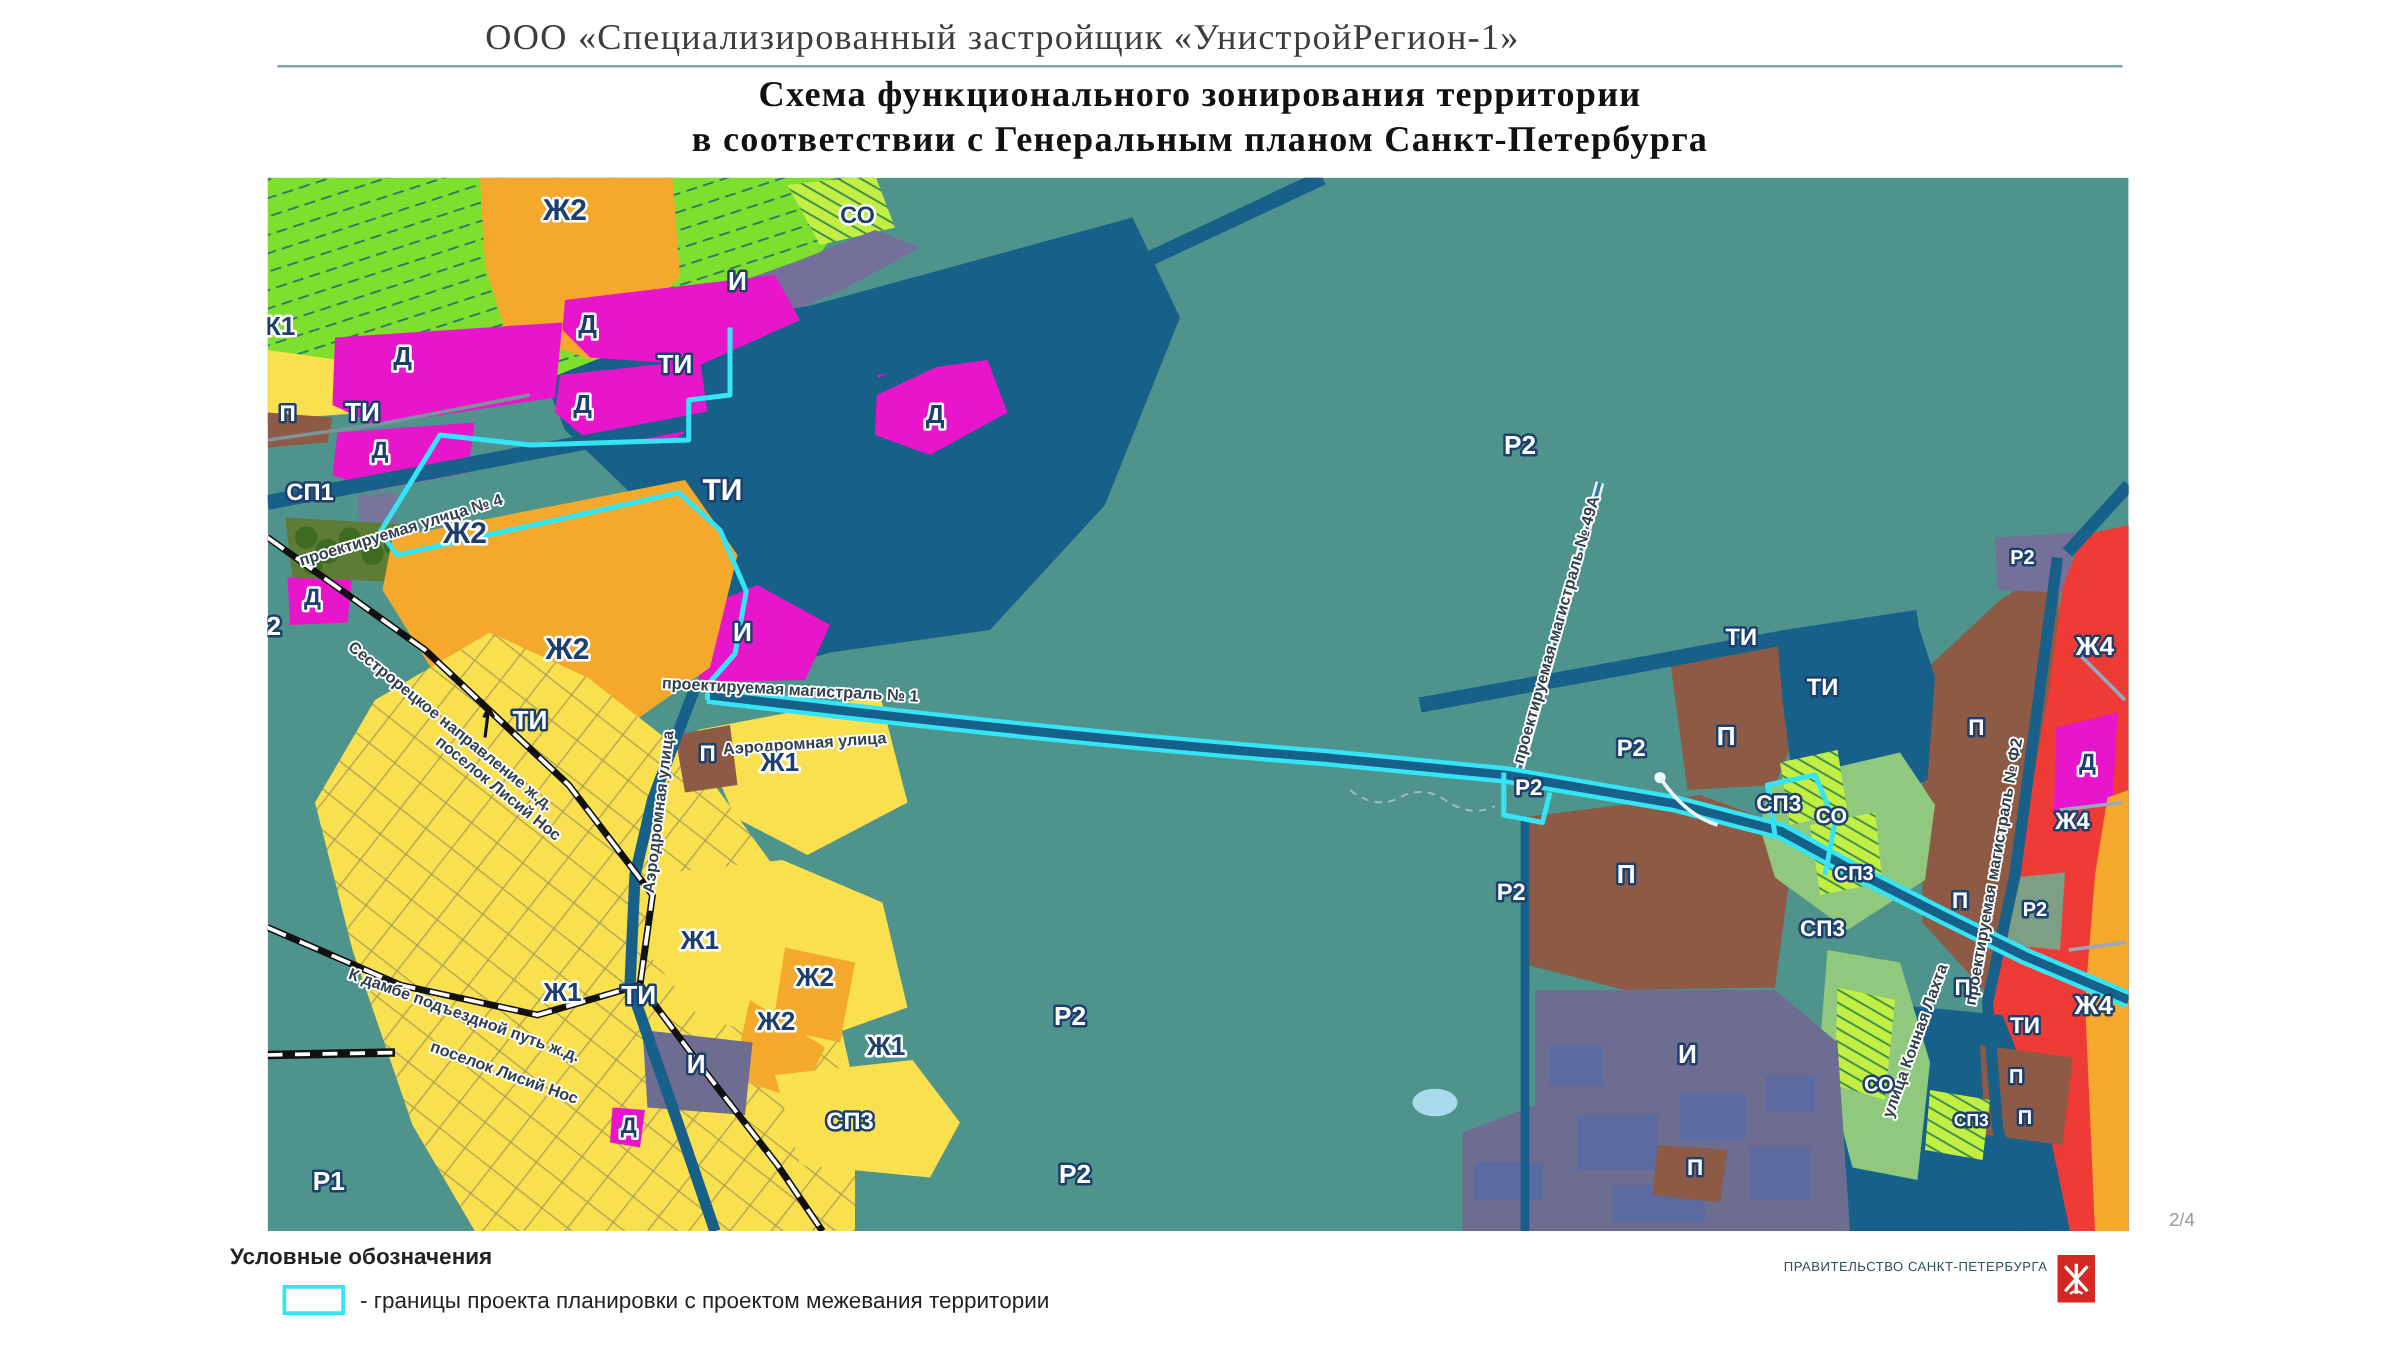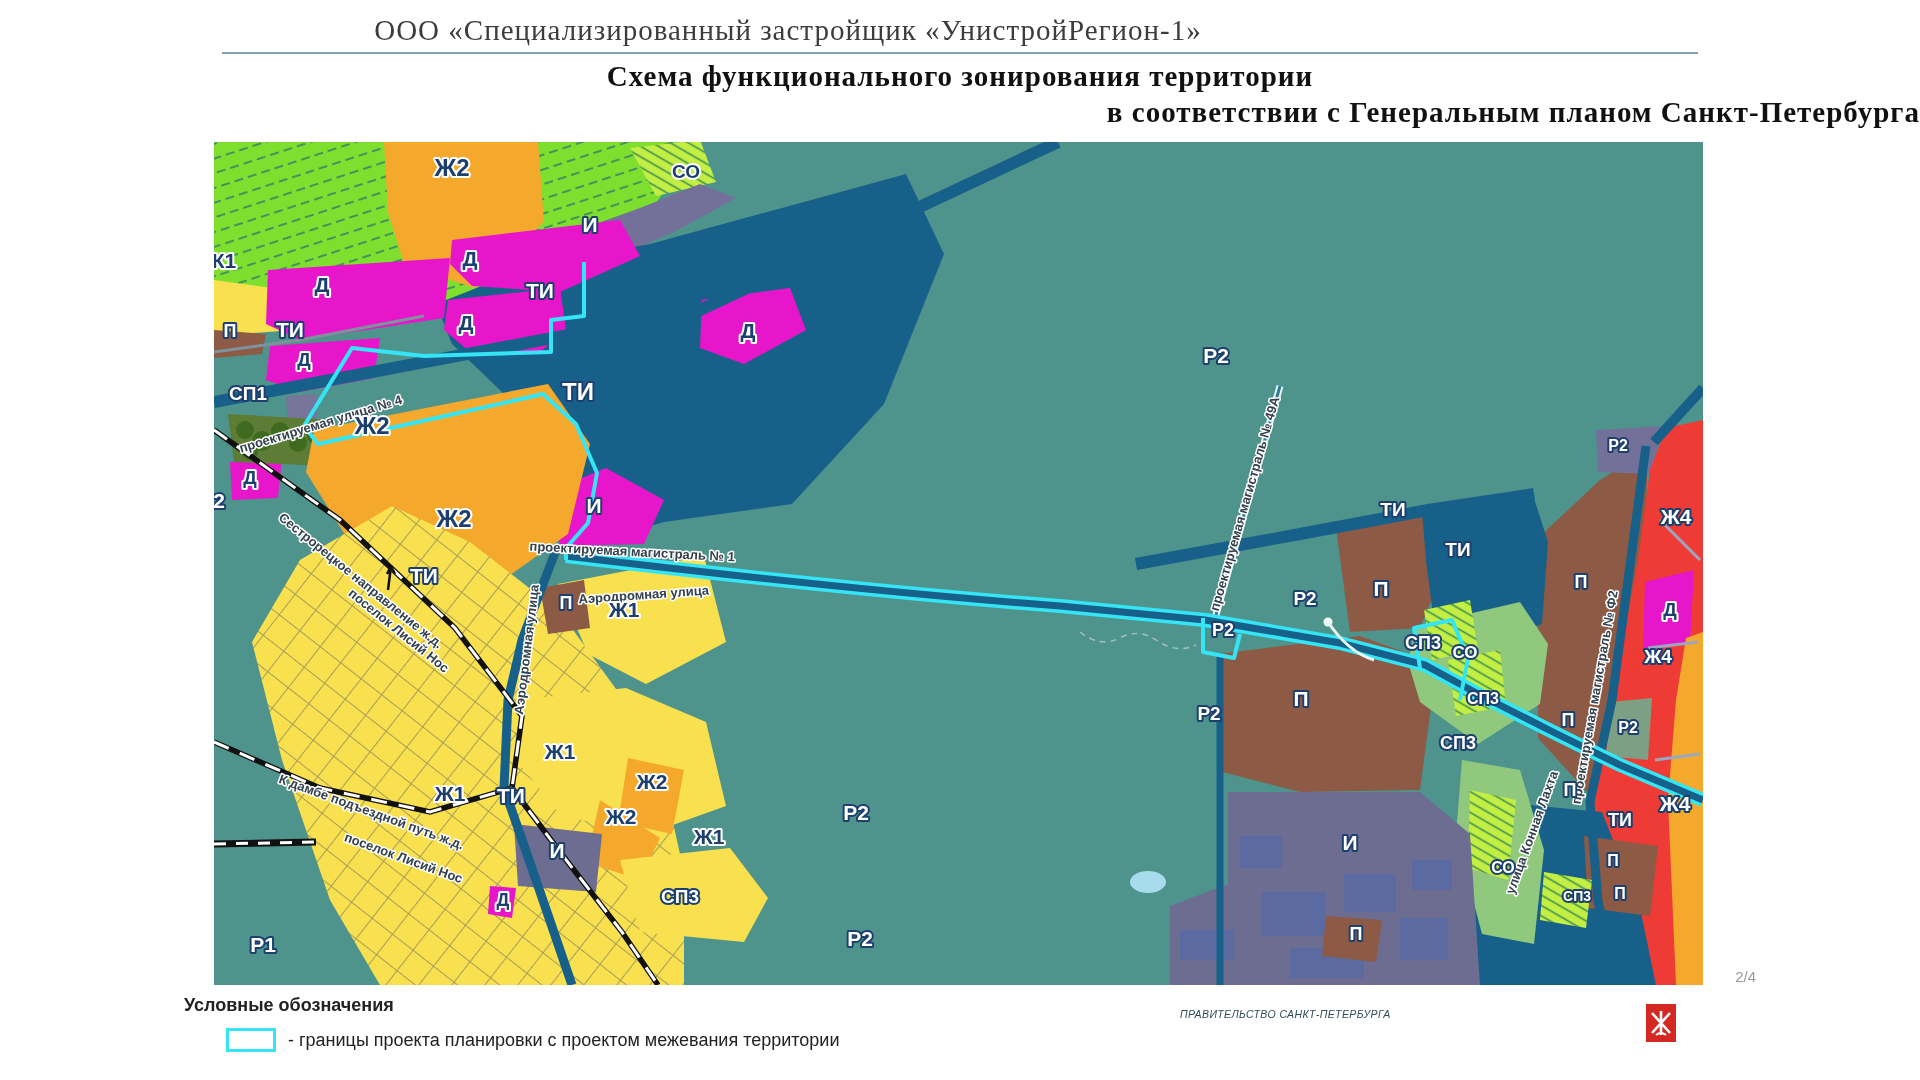--- a/index.html
+++ b/index.html
@@ -1,41 +1,41 @@
 <!DOCTYPE html>
 <html><head>
 <meta charset="utf-8">
 <style>
   html,body{margin:0;padding:0;background:#ffffff;}
   #page{position:relative;width:1920px;height:1080px;background:#ffffff;overflow:hidden;
         font-family:"Liberation Serif", serif;}
-  .org-title{position:absolute;top:14px;left:0;width:1576px;text-align:center;
+  .org-title{position:absolute;top:14px;left:14px;width:1576px;text-align:center;
              font-size:29px;color:#3c3c3c;letter-spacing:1px;}
   .title-rule{position:absolute;top:52px;left:222px;width:1476px;height:2px;background:#7fa3ad;}
   .scheme-line{position:absolute;left:0;width:1920px;text-align:center;font-weight:bold;
                color:#111;font-size:29px;letter-spacing:1px;}
   #scheme1{top:60px;}
-  #scheme2{top:96px;text-align:right;}
+  #scheme2{top:96px;}
   #map-wrap{position:absolute;left:214px;top:142px;width:1489px;height:843px;}
   svg text{font-family:"Liberation Sans", sans-serif;}
   .zl{font-weight:bold;paint-order:stroke;stroke-linejoin:round;}
   .zl-d{fill:#1c3f6e;stroke:#ffffff;stroke-width:4px;}
   .zl-l{fill:#ffffff;stroke:#1c3f6e;stroke-width:4px;}
   .sl{font-weight:bold;fill:#33414d;paint-order:stroke;stroke:#ffffff;stroke-width:3px;
       stroke-linejoin:round;font-size:13px;}
   .legend-title{position:absolute;left:184px;top:995px;font-family:"Liberation Sans",sans-serif;
                 font-size:18px;color:#222;font-weight:bold;}
   .legend-row{position:absolute;left:184px;top:1028px;display:flex;align-items:center;gap:12px;padding-left:42px;}
   .legend-swatch{width:44px;height:18px;border:3px solid #35e5f5;background:#fff;}
   .legend-label{font-family:"Liberation Sans",sans-serif;font-size:18px;color:#222;}
   .page-num{position:absolute;left:1696px;top:968px;width:60px;text-align:right;
             font-family:"Liberation Sans",sans-serif;font-size:15px;color:#9a9a9a;}
-  .authority{position:absolute;left:1180px;top:1004px;width:458px;text-align:left;
+  .authority{position:absolute;left:1180px;top:1004px;width:458px;text-align:right;
              font-family:"Liberation Sans",sans-serif;font-size:10.5px;color:#2e4e57;
-             line-height:20px;letter-spacing:.4px;font-style:italic;}
+             line-height:20px;letter-spacing:.4px;}
   .kga-logo{position:absolute;left:1646px;top:1004px;width:30px;height:38px;background:#d42822;
             display:flex;align-items:center;justify-content:center;}
 </style>
 </head>
 <body>
 
 <div id="page">
 
   <div class="org-title">ООО  «Специализированный  застройщик  «УнистройРегион-1»</div>
   <div class="title-rule"></div>

